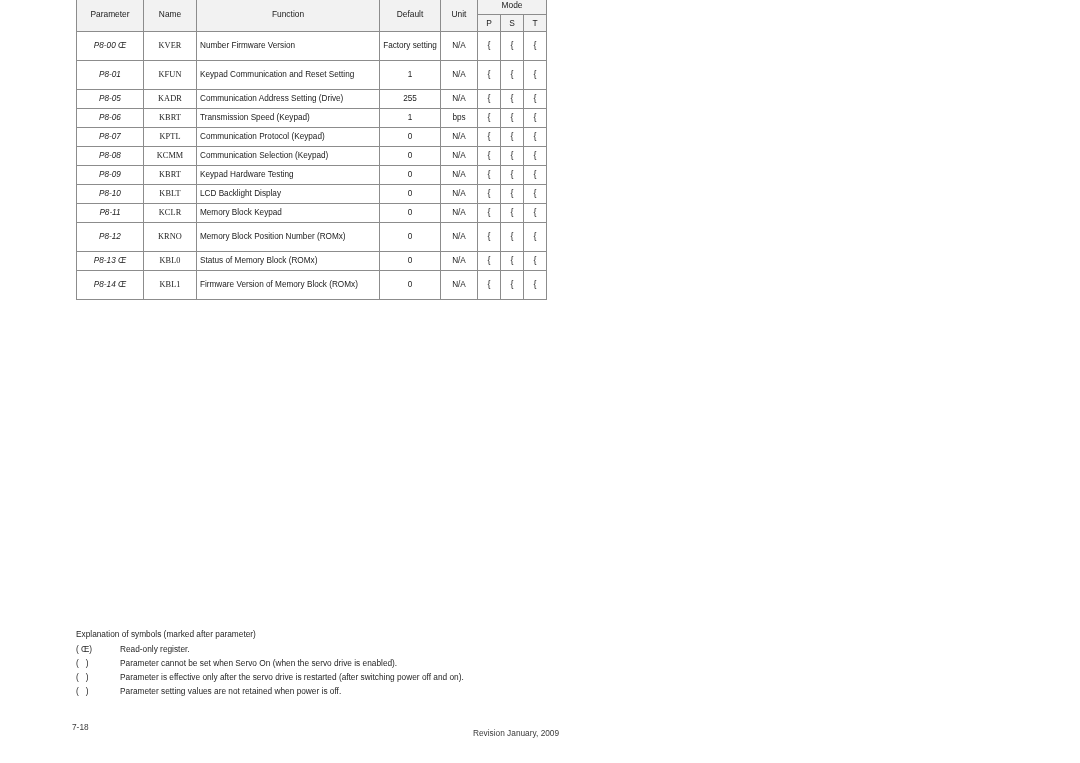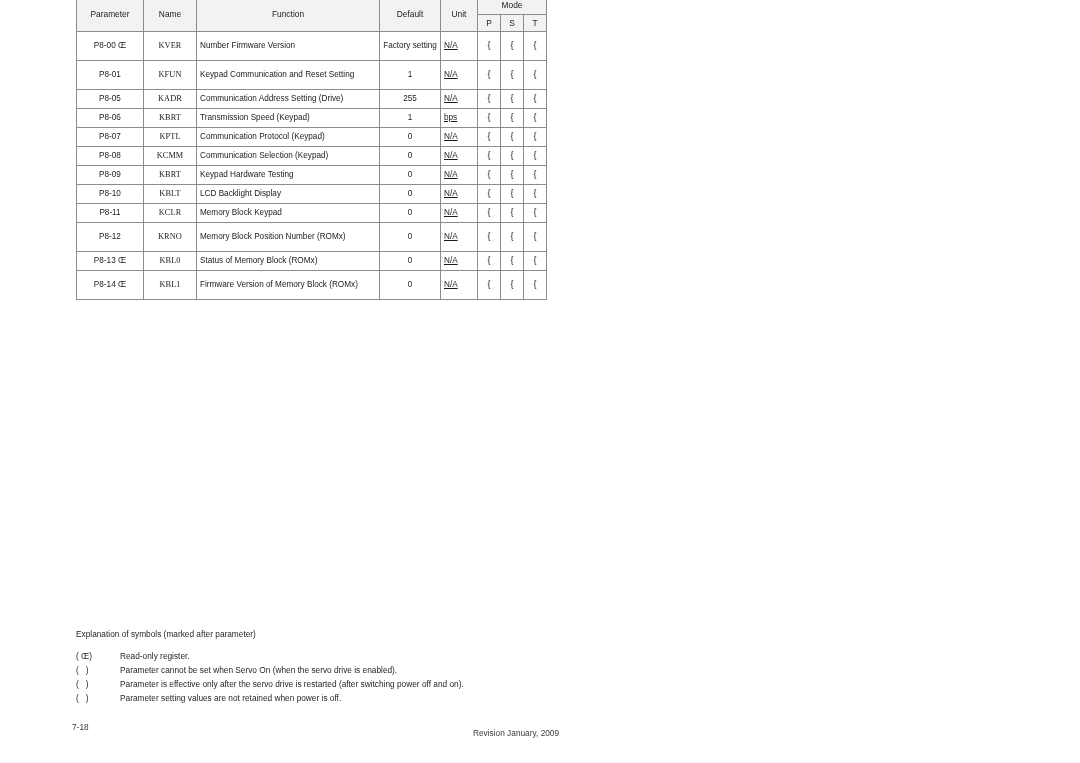--- a/index.html
+++ b/index.html
@@ -48,42 +48,42 @@
 
   
   col.c-param { width: 67px; }
   col.c-name  { width: 53px; }
   col.c-func  { width: 183px; }
   col.c-def   { width: 61px; }
   col.c-unit  { width: 37px; }
   col.c-mode  { width: 23px; }
 
   
-  td.param  { text-align: center; }
+  td.param  { text-align: center; font-style: italic; }
   td.name   { text-align: center; font-weight: bold; font-size: 8.3px; letter-spacing: .1px; font-family: Liberation Serif, serif; }
   td.func   { text-align: left; padding-left: 5px; }
   td.def    { text-align: center; }
-  td.unit   { text-align: left; text-decoration: underline; }
+  td.unit   { text-align: center; }
   td.mode   { text-align: center; font-size: 9px; }
 
   tr.r-tall td { height: 24px; }
   tr.r-std td  { height: 14px; }
 
   
   #legend {
     position: absolute;
     left: 76px;
     top: 630px;
     width: 700px;
     font-size: 8.3px;
     line-height: 1.0;
     color: #262626;
   }
   #legend .legend-title {
-    margin-bottom: 14px;
+    margin-bottom: 7px;
   }
   #legend .legend-row {
     display: flex;
     align-items: baseline;
     margin-bottom: 5.5px;
   }
   #legend .legend-sym {
     width: 44px;
     flex: 0 0 44px;
     white-space: pre;

